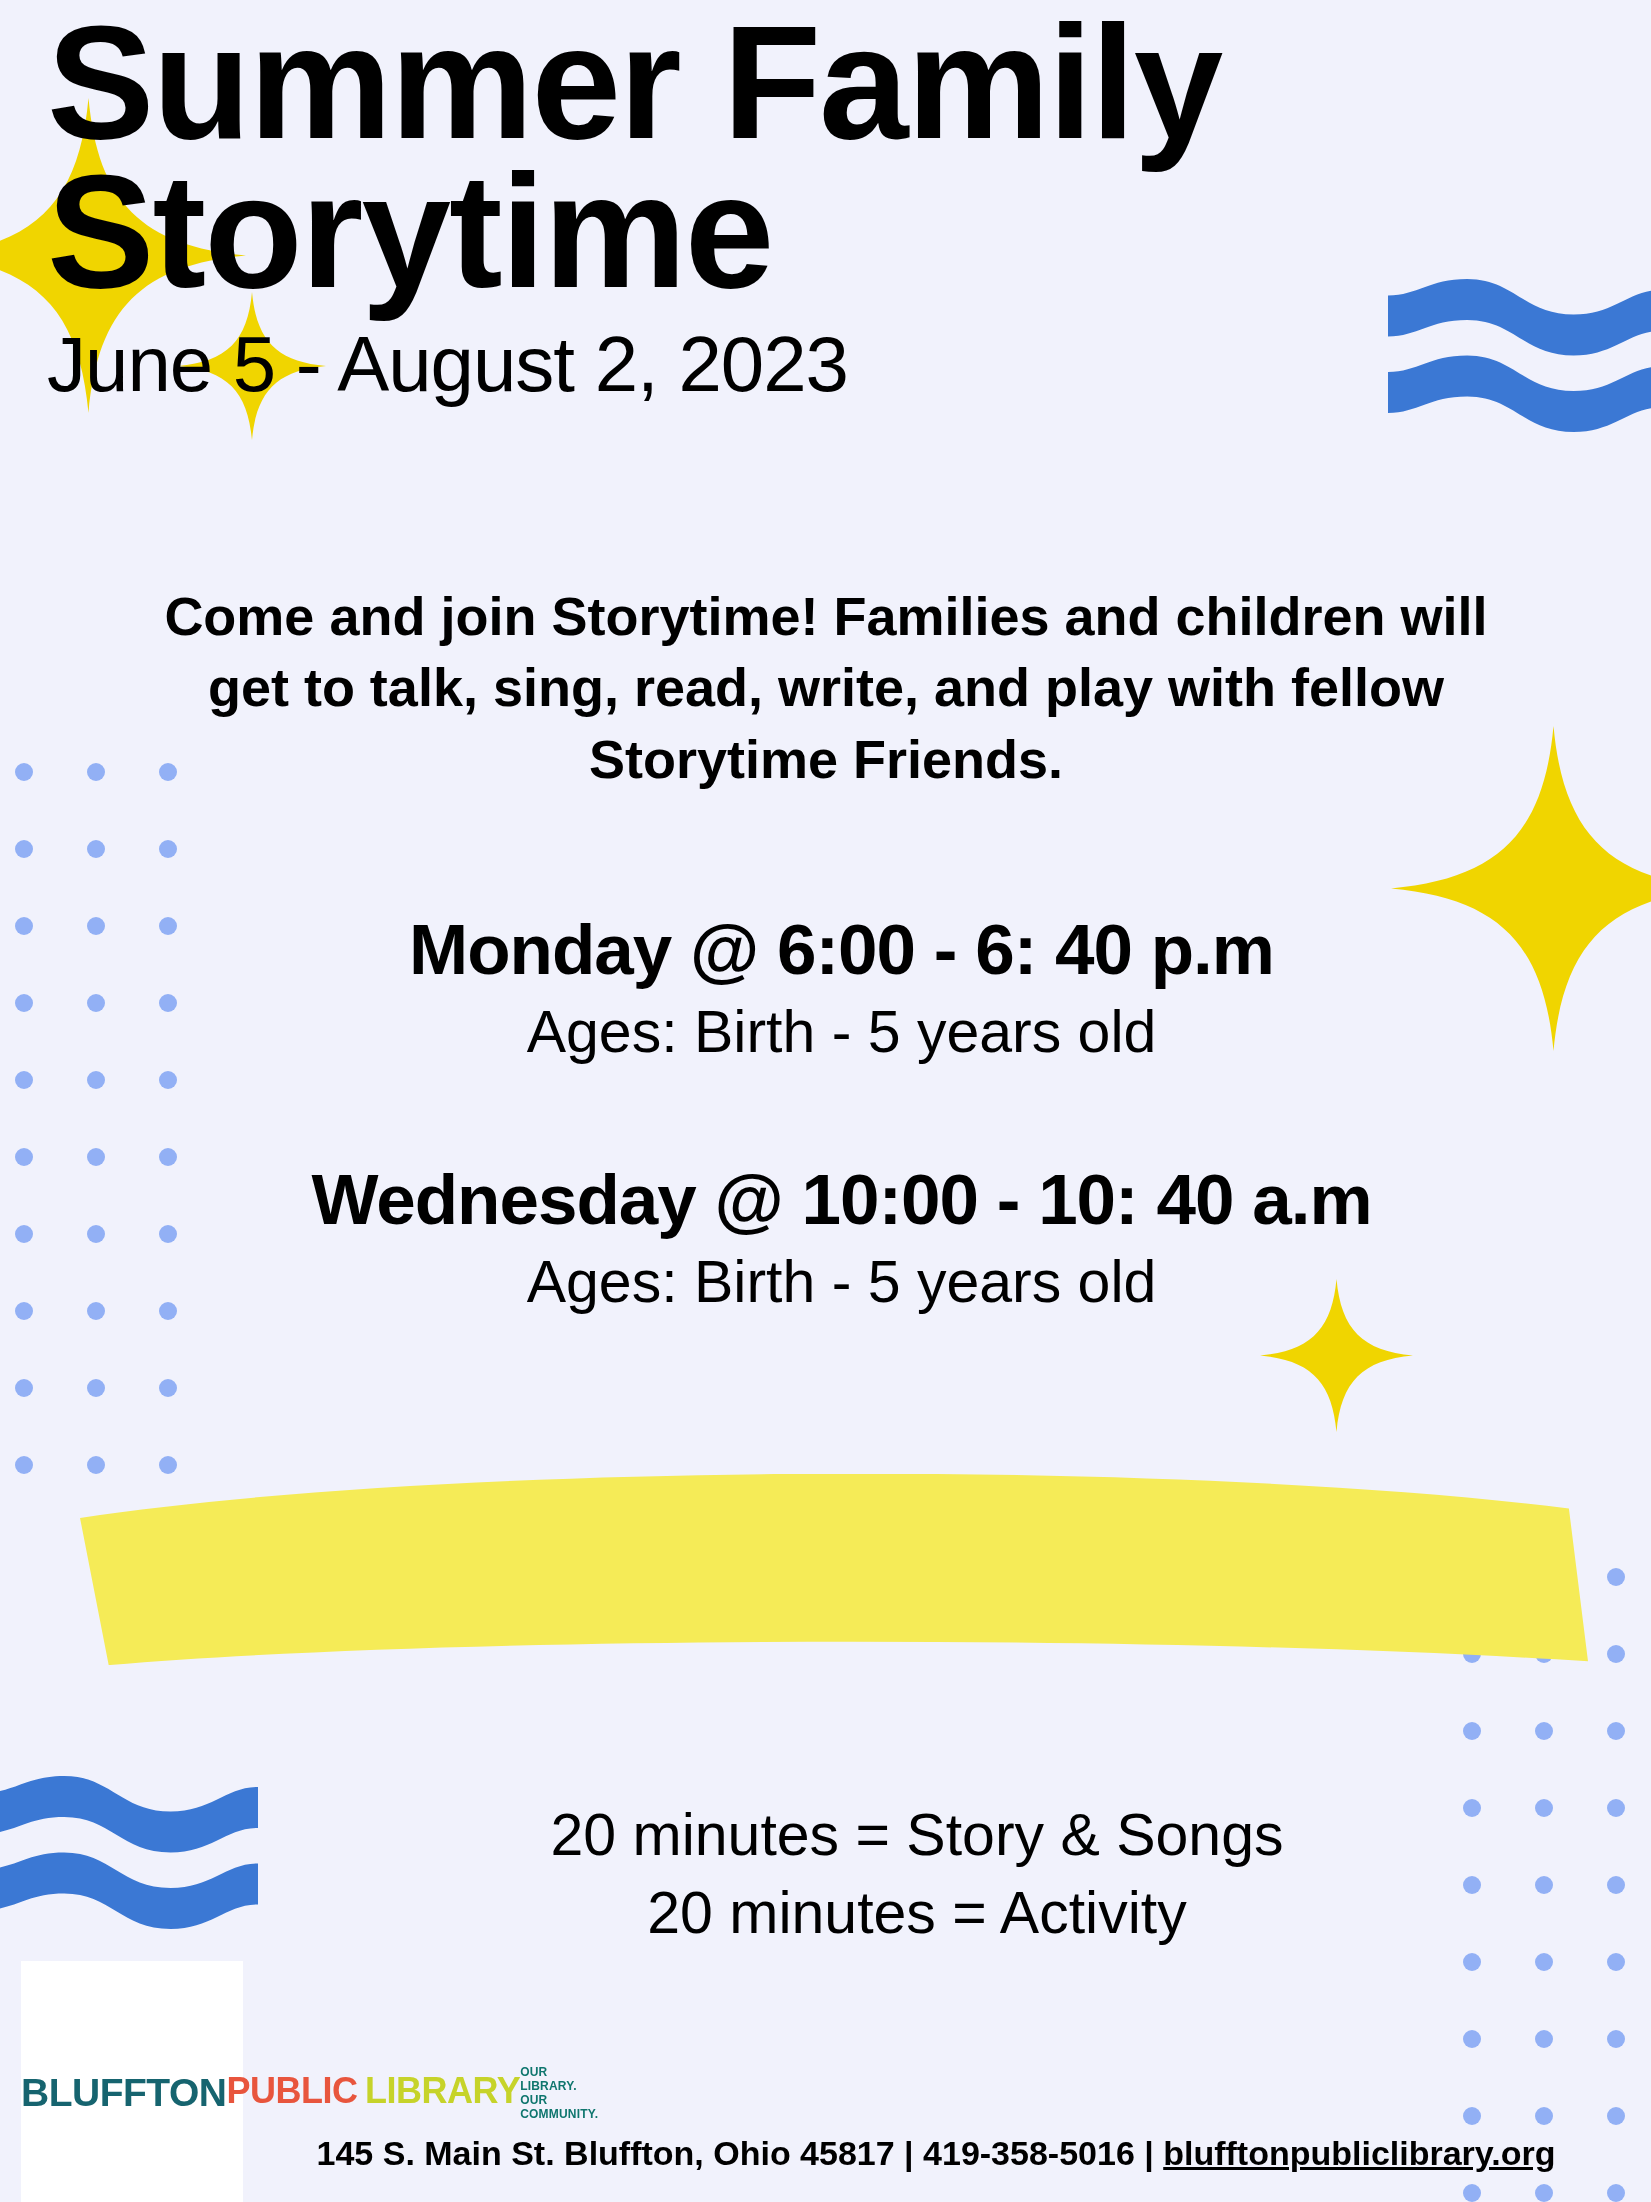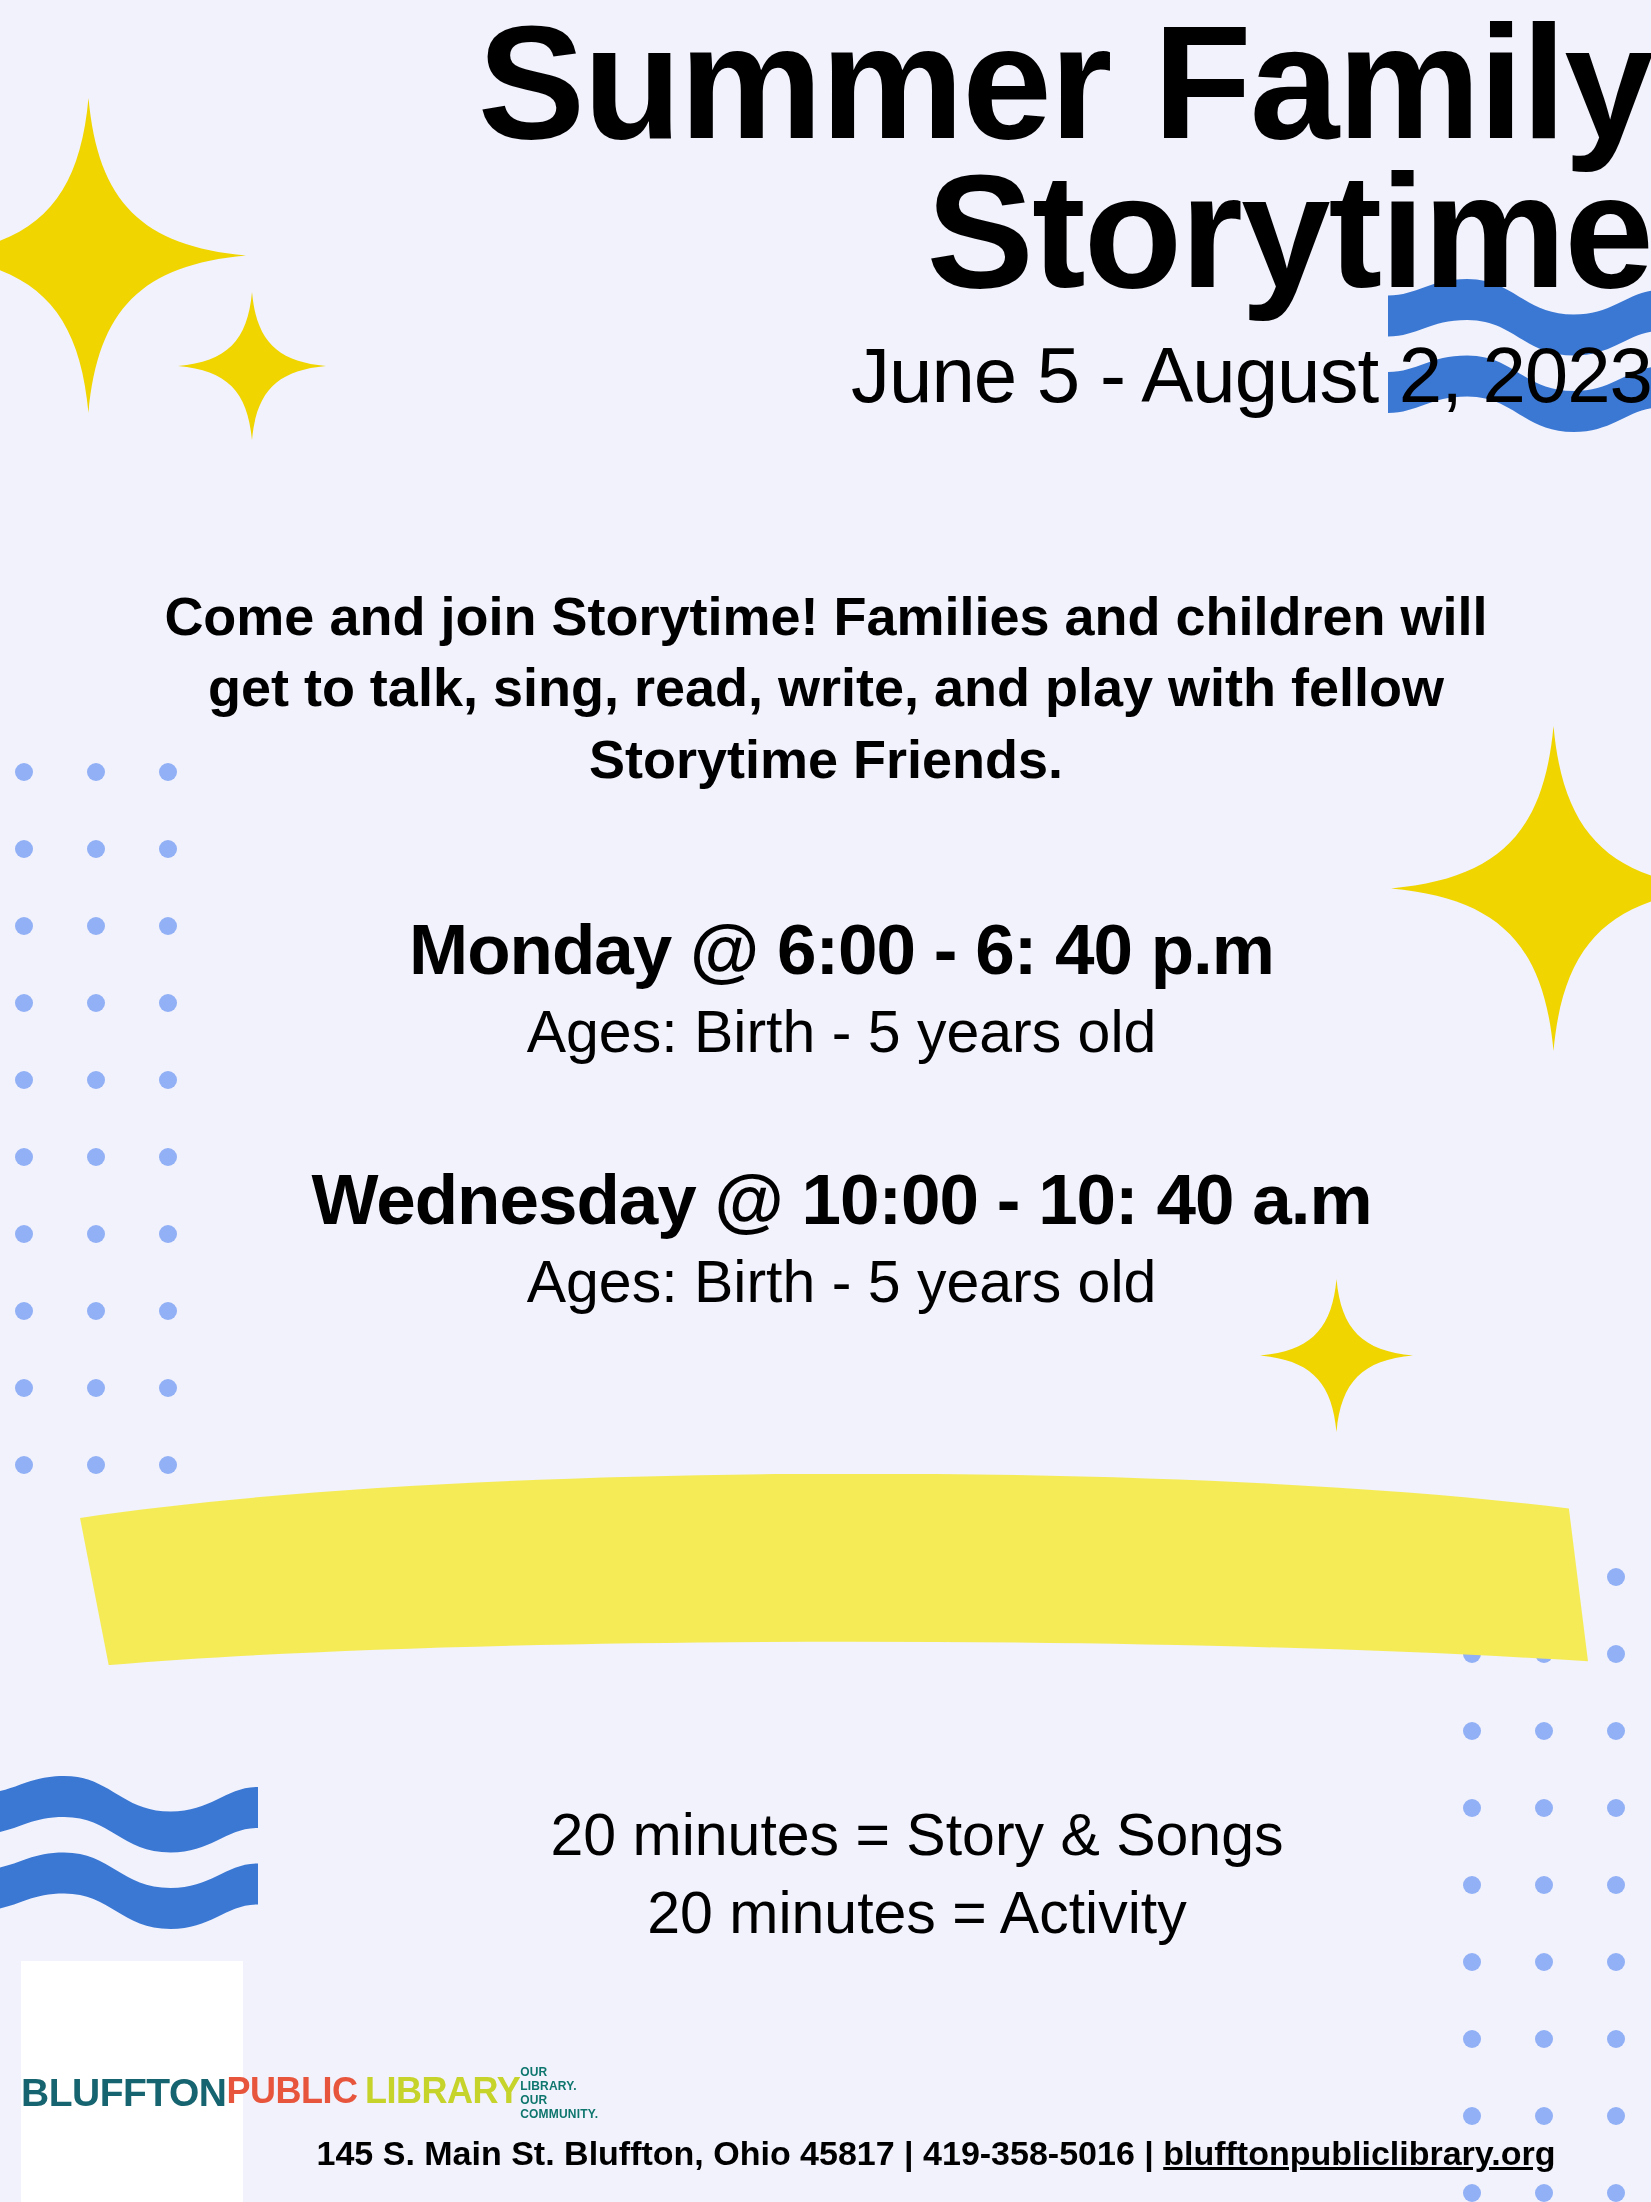--- a/index.html
+++ b/index.html
@@ -24,31 +24,32 @@
   }
 
   .sparkle { position: absolute; }
   .wave { position: absolute; }
 
   
   .head-wrap {
     position: absolute;
     left: 0; right: 0;
     top: 7.6px;
-    text-align: right;
+    text-align: left;
     z-index: 5;
+    padding-left: 47px;
   }
   .title-line {
     font-weight: 700;
     font-size: 161px;
     line-height: 0.93;
     letter-spacing: -1.9px;
   }
   .date-line {
-    margin-top: 23px;
+    margin-top: 12px;
     font-size: 78px;
     font-weight: 400;
     letter-spacing: -1px;
   }
 
   
   .desc {
     position: absolute;
     left: 29px; right: 29px;
     top: 581px;

